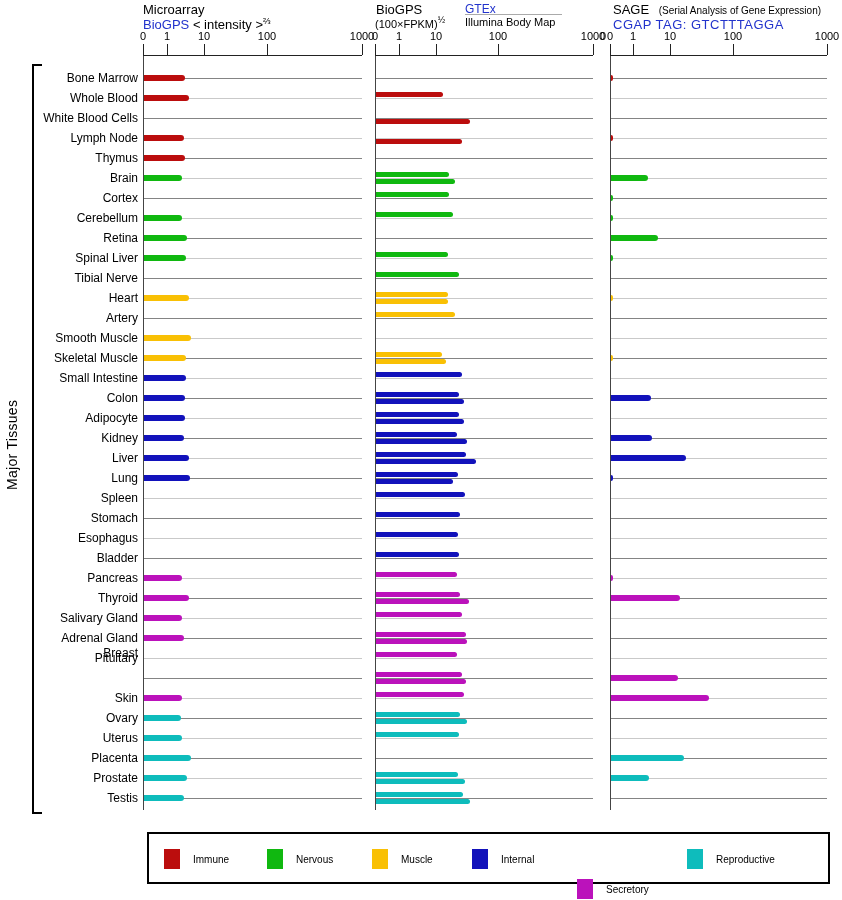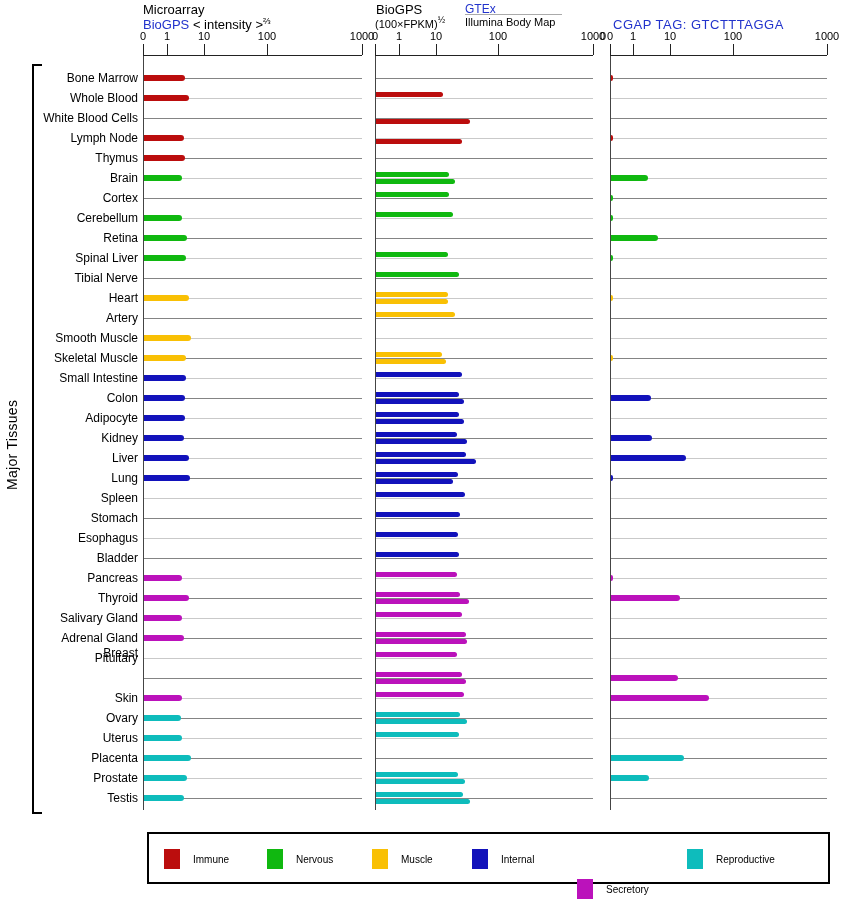--- a/index.html
+++ b/index.html
@@ -46,20 +46,24 @@
   </div>
 
   <div class="abs panel-title" style="left:376px; top:2px;">BioGPS</div>
   <div class="abs small" style="left:375px; top:18px;">
     <span>(100×FPKM)</span><span class="sup">½</span>
   </div>
   <div class="abs link" style="left:465px; top:2px; font-size:12px;">GTEx</div>
   <div class="abs gtex-rule" style="left:465px; top:14px; width:97px;"></div>
   <div class="abs small" style="left:465px; top:16px;">Illumina Body Map</div>
 
+  <div class="abs panel-title" style="left:613px; top:2px;">
+    <span>SAGE</span>
+    <span class="tiny" style="margin-left:6px;">(Serial Analysis of Gene Expression)</span>
+  </div>
   <div class="abs link" style="left:613px; top:17px; font-size:13px; letter-spacing:0.5px;">CGAP TAG: GTCTTTAGGA</div>
 
   <div class="abs tick-label" style="left:603px; top:30px;">0</div>
 
   <div class="abs group-label" style="left:4px; top:378px; height:112px;">Major Tissues</div>
   <div class="abs bracket" style="left:32px; top:64px; width:8px; height:746px;"></div>
 
   <div id="chart" class="abs" style="left:0; top:0; width:842px; height:830px;">
       <div style="position: absolute; left: 143px; top: 55px; width: 1px; height: 755px; background: rgb(68, 68, 68);"></div>
       <div style="position: absolute; left: 143px; top: 55px; width: 219px; height: 1px; background: rgb(34, 34, 34);"></div>

